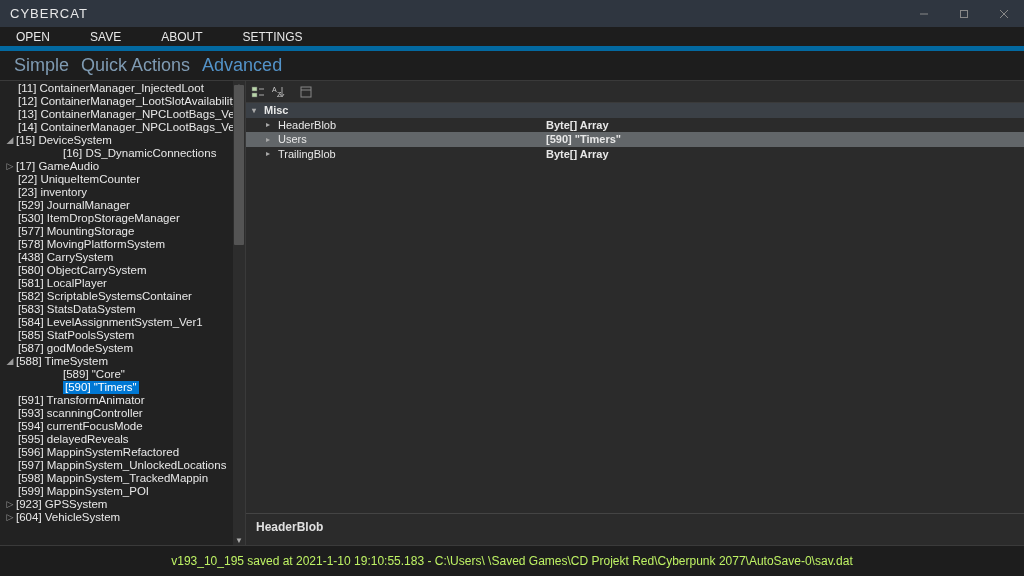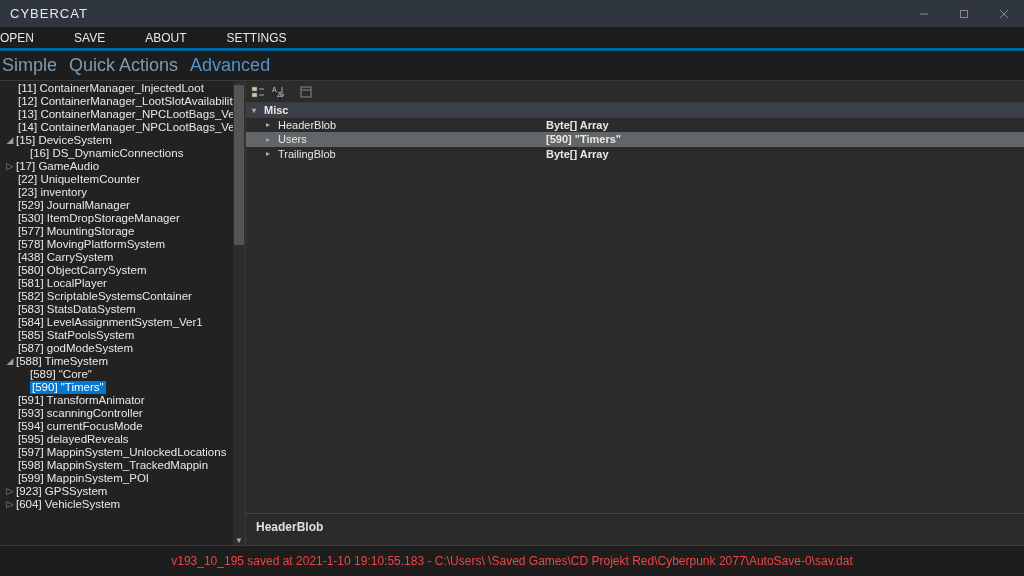--- a/index.html
+++ b/index.html
@@ -6,36 +6,36 @@
   html, body { width: 1024px; height: 576px; overflow: hidden; background: #2b2b2b; color: #e8e8e8; font-size: 12px; }
 
   
   .titlebar { height: 27px; background: #2f3640; display: flex; align-items: center; padding-left: 10px; }
   .titlebar .title { font-size: 13px; letter-spacing: 1px; color: #e8e8e8; flex: 1; }
   .titlebar .win-btns { display: flex; height: 100%; }
   .titlebar .win-btn { width: 40px; height: 100%; display: flex; align-items: center; justify-content: center; color: #999; cursor: pointer; }
   .titlebar .win-btn svg { stroke: #888; fill: none; stroke-width: 1; }
 
   
-  .menubar { height: 24px; background: #1d1d1d; display: flex; align-items: center; gap: 40px; border-bottom: 3px solid #0369a1; }
+  .menubar { height: 24px; background: #1d1d1d; display: flex; align-items: center; padding-left: 16px; gap: 40px; border-bottom: 5px solid #0369a1; }
   .menubar span { font-size: 12px; color: #e8e8e8; cursor: pointer; font-weight: 500; }
 
   
-  .tabs { height: 30px; background: #1d1d1d; display: flex; align-items: center; padding-left: 2px; gap: 12px; border-bottom: 1px solid #3a3a3a; }
+  .tabs { height: 30px; background: #1d1d1d; display: flex; align-items: center; padding-left: 14px; gap: 12px; border-bottom: 1px solid #3a3a3a; }
   .tabs .tab { font-size: 18px; color: #7f9bb3; cursor: pointer; }
   .tabs .tab.active { color: #5393c9; }
 
   .content { display: flex; height: calc(100% - 27px - 24px - 30px - 31px); }
 
   
   .tree-wrap { width: 246px; background: #222; position: relative; border-right: 1px solid #3a3a3a; display: flex; }
   .tree { flex: 1; overflow: hidden; padding-top: 1px; }
   .tree-item { font-size: 11.5px; line-height: 13px; white-space: nowrap; overflow: hidden; text-overflow: ellipsis; cursor: pointer; color: #e8e8e8; height: 13px; display: flex; align-items: center; }
   .tree-item.depth0 { padding-left: 18px; }
-  .tree-item.depth1 { padding-left: 30px; }
+  .tree-item.depth1 { padding-left: 30px; margin-left: 33px; }
   .tree-item .arrow { width: 10px; display: inline-flex; justify-content: center; color: #9a9a9a; font-size: 9px; margin-left: -12px; padding-right: 2px; }
   .tree-item.selected span.label { background: #0078d4; color: #fff; padding: 0 2px; }
   .tree-scroll { width: 12px; background: #2d2d2d; position: relative; }
   .tree-scroll .thumb { position: absolute; left: 1px; right: 1px; top: 4px; height: 160px; background: #545454; border-radius: 1px; }
   .tree-scroll .arrowup, .tree-scroll .arrowdown { position: absolute; left: 0; right: 0; height: 10px; display:flex; align-items:center; justify-content:center; color:#aaa; font-size:8px; }
   .tree-scroll .arrowup { top: 0; }
   .tree-scroll .arrowdown { bottom: 0; }
 
   
   .right { flex: 1; display: flex; flex-direction: column; background: #2b2b2b; }
@@ -52,21 +52,21 @@
   .prop-row.item { background: #2b2b2b; }
   .prop-row.item.selected { background: #626669; }
   .prop-row .expander { color: #aaa; font-size: 8px; width: 8px; display: inline-block; }
   .prop-row .indent { width: 10px; display: inline-block; }
 
   .prop-body { flex: 1; }
 
   .prop-footer { height: 32px; border-top: 1px solid #444; padding: 6px 10px; font-size: 12px; font-weight: 600; color: #e0e0e0; }
 
   
-  .statusbar { height: 31px; background: #1d1d1d; display: flex; align-items: center; justify-content: center; color: #ef4444; font-size: 12px; border-top: 1px solid #3a3a3a; }
+  .statusbar { height: 31px; background: #1d1d1d; display: flex; align-items: center; justify-content: center; color: #bef264; font-size: 12px; border-top: 1px solid #3a3a3a; }
 </style>
 </head>
 <body>
 
 <div class="titlebar">
   <div class="title">CYBERCAT</div>
   <div class="win-btns">
     <div class="win-btn">
         <svg width="10" height="10">
           <line x1="1" y1="5" x2="9" y2="5"></line>
@@ -182,20 +182,23 @@
           <span class="label">[591] TransformAnimator</span>
         </div>
         <div class="tree-item depth0">
           <span class="label">[593] scanningController</span>
         </div>
         <div class="tree-item depth0">
           <span class="label">[594] currentFocusMode</span>
         </div>
         <div class="tree-item depth0">
           <span class="label">[595] delayedReveals</span>
+        </div>
+        <div class="tree-item depth0">
+          <span class="label">[596] MappinSystemRefactored</span>
         </div>
         <div class="tree-item depth0">
           <span class="label">[597] MappinSystem_UnlockedLocations</span>
         </div>
         <div class="tree-item depth0">
           <span class="label">[598] MappinSystem_TrackedMappin</span>
         </div>
         <div class="tree-item depth0">
           <span class="label">[599] MappinSystem_POI</span>
         </div>

